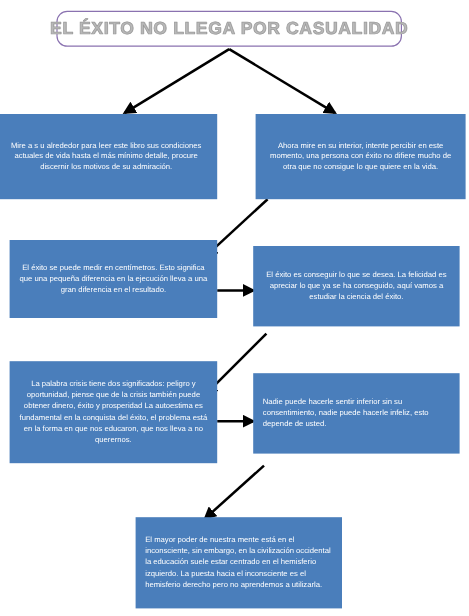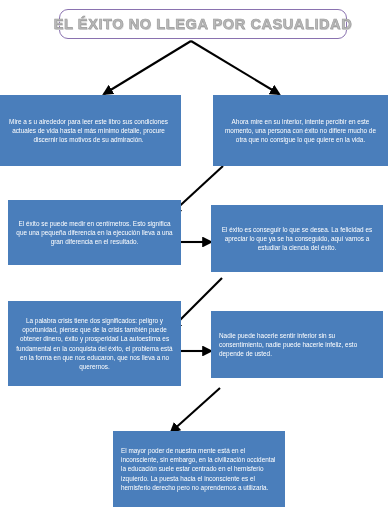--- a/index.html
+++ b/index.html
@@ -20,21 +20,21 @@
   #arrow-layer {
     position: absolute;
     left: 0;
     top: 0;
     width: 391px;
     height: 513px;
     pointer-events: none;
   }
   .title-box {
     position: absolute;
-    left: 59px;
+    left: 47px;
     top: 9px;
     width: 288px;
     height: 30px;
     border: 1px solid #8a72b0;
     border-radius: 9px;
     background: #ffffff;
     box-sizing: border-box;
     display: flex;
     align-items: center;
     justify-content: center;

